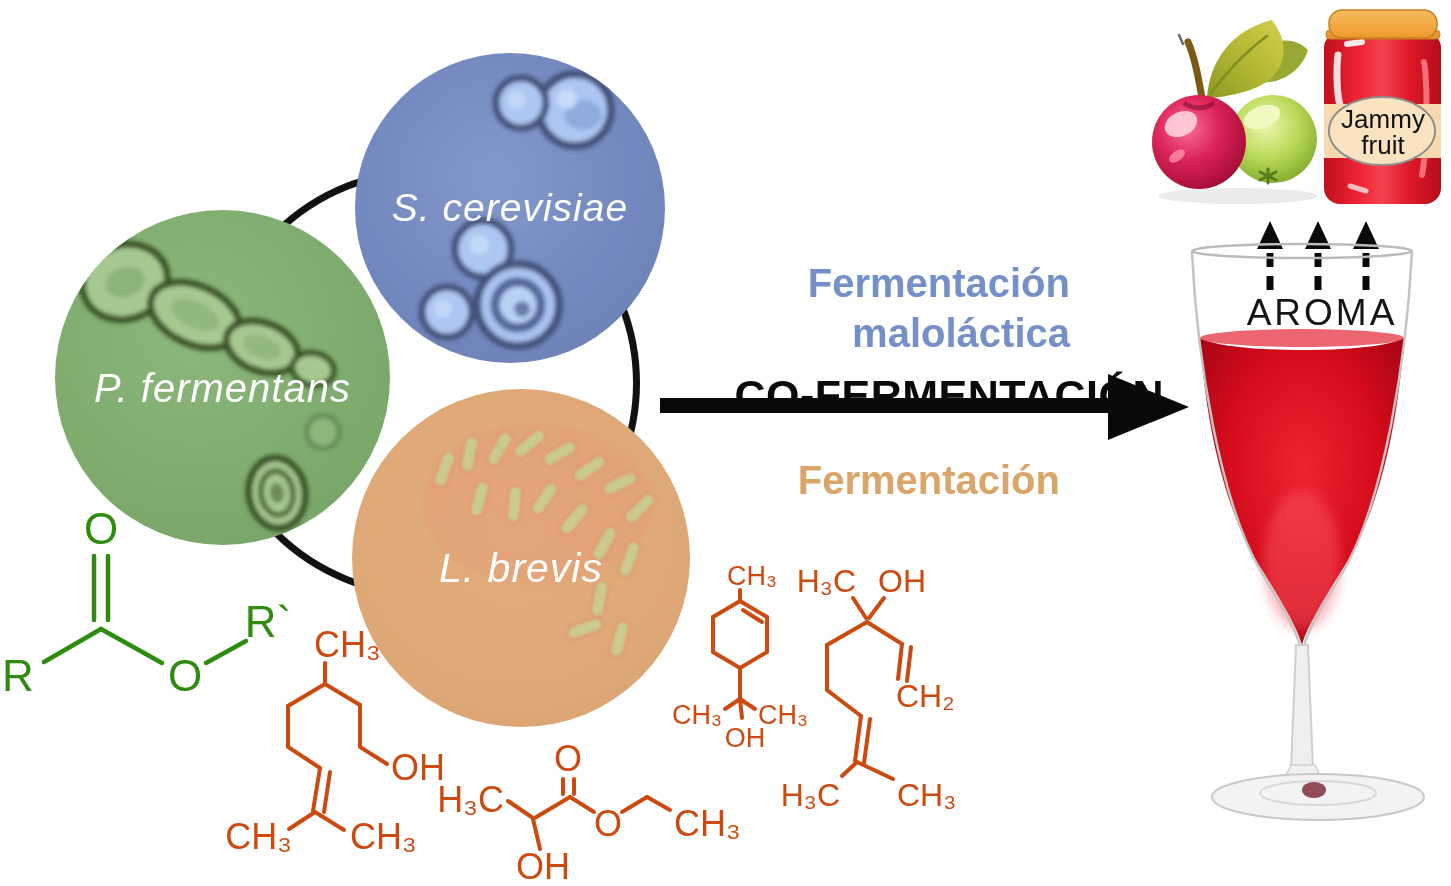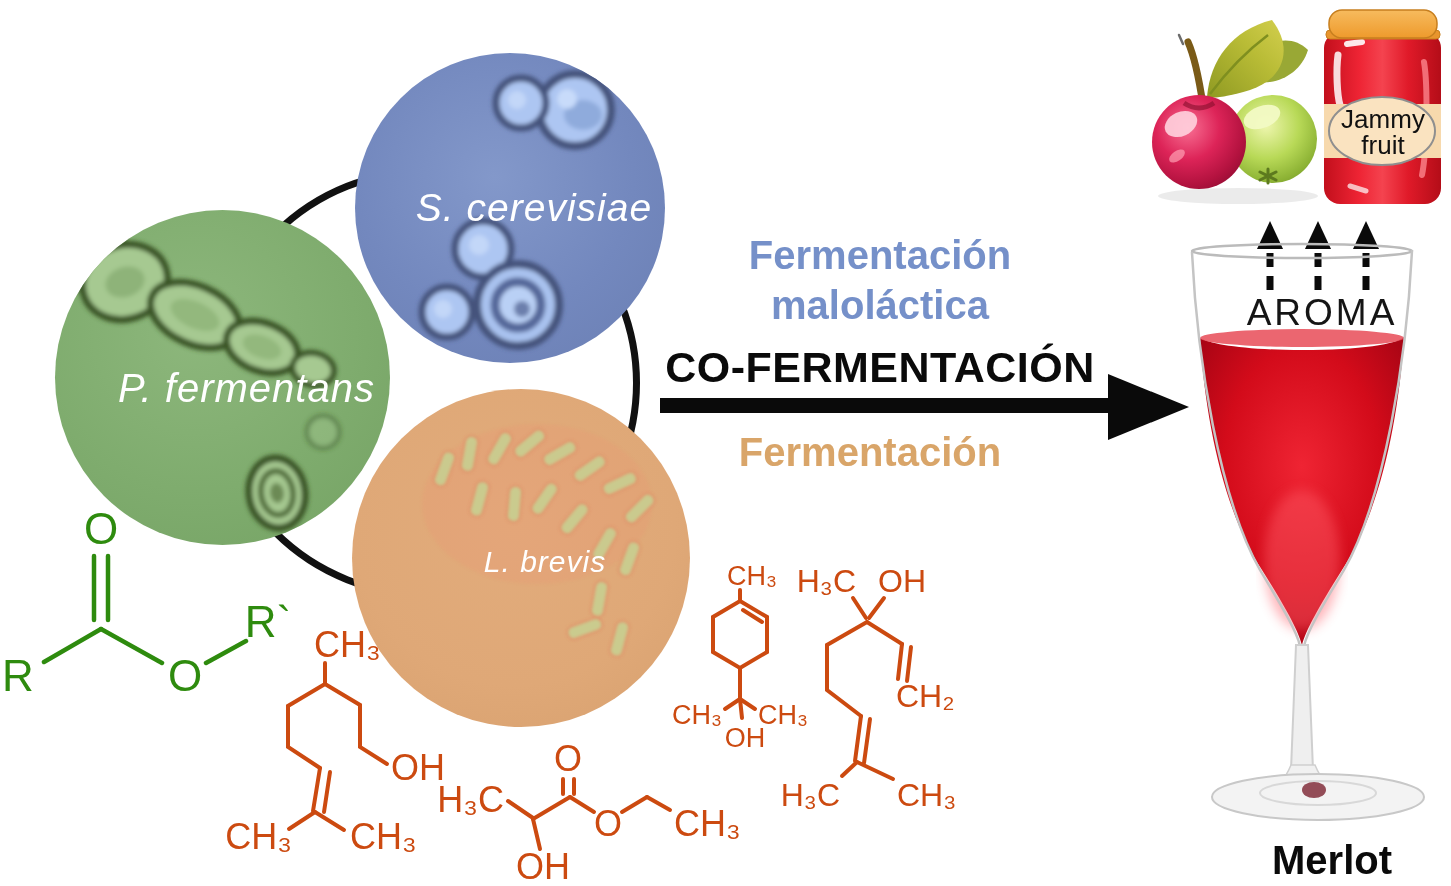--- a/index.html
+++ b/index.html
@@ -16,29 +16,29 @@
   .circle{position:absolute;border-radius:50%;overflow:hidden;z-index:2;}
   .circle svg{position:absolute;left:0;top:0;}
   .circle-green{left:55px;top:210px;width:335px;height:335px;
     background:radial-gradient(circle at 42% 36%, #8db77c 0%, var(--pichia-circle-fill,#7fac6e) 55%, #74a263 100%);}
   .circle-blue{left:355px;top:53px;width:310px;height:310px;
     background:radial-gradient(circle at 45% 40%, #8398ca 0%, var(--yeast-circle-fill,#7388be) 55%, #6a7eb2 100%);}
   .circle-orange{left:352px;top:389px;width:338px;height:338px;
     background:radial-gradient(circle at 48% 40%, #e2ac7c 0%, var(--brevis-circle-fill,#dfa877) 60%, #d7a06e 100%);}
   .species{
     position:absolute;left:0;width:100%;text-align:center;color:#ffffff;
-    font-style:italic;font-size:39px;letter-spacing:1px;z-index:3;padding-left:24px;
+    font-style:italic;font-size:39px;letter-spacing:1px;z-index:3;
   }
   .species-blue{top:133px;}
   .species-green{top:156px;font-size:40px;}
-  .species-orange{top:156px;font-size:30px;}
-  
-  .text-block{position:absolute;text-align:center;font-weight:bold;z-index:4;}
+  .species-orange{top:156px;font-size:41px;}
+  
+  .text-block{position:absolute;text-align:right;font-weight:bold;z-index:4;margin-top:28px;}
   .block-alcoholic{left:690px;top:230px;width:380px;font-size:40px;line-height:50px;color:var(--alcoholic-text,#7590c9);}
-  .block-cofer{left:640px;top:343px;width:480px;font-size:43px;letter-spacing:.5px;color:var(--cofermentation-text,#0a0a0a);}
+  .block-cofer{left:640px;top:343px;width:480px;font-size:43px;letter-spacing:.5px;color:var(--cofermentation-text,#0a0a0a);padding-left:44px;}
   .block-malolactic{left:680px;top:426px;width:380px;font-size:40px;line-height:52px;color:var(--malolactic-text,#d9a569);}
   .main-arrow{position:absolute;left:650px;top:368px;width:545px;height:80px;z-index:3;}
   
   .molecules{position:absolute;left:0;top:480px;width:980px;height:406px;z-index:5;}
   .g-stroke{stroke:var(--ester-green,#2e8b0e);stroke-width:4.5;fill:none;stroke-linecap:round;}
   .g-text{fill:var(--ester-green,#2e8b0e);font-size:44px;}
   .o-stroke{stroke:var(--terpene-orange,#cc4a10);stroke-width:4;fill:none;stroke-linecap:round;}
   .o-text{fill:var(--terpene-orange,#cc4a10);}
   .f36{font-size:36px;} .f32{font-size:32px;} .f27{font-size:27px;}
   
@@ -340,15 +340,14 @@
 
     <polygon points="1296,645 1308,645 1313,770 1291,770" fill="#efefef" stroke="#cfcfcf" stroke-width="2"></polygon>
     <path d="M1291,765 C1284,782 1276,787 1268,791 L1338,791 C1330,787 1322,782 1315,765 Z" fill="#f1f1f1" stroke="#cfcfcf" stroke-width="1.5"></path>
     <ellipse cx="1318" cy="797" rx="106" ry="23" fill="#f3f3f3" stroke="#c8c8c8" stroke-width="2"></ellipse>
     <ellipse cx="1318" cy="793" rx="58" ry="12" fill="none" stroke="#d8d8d8" stroke-width="2"></ellipse>
     <ellipse cx="1314" cy="790" rx="12" ry="8" fill="#7a2230" opacity=".8"></ellipse>
 
     <text class="aroma-text" x="1322" y="325" text-anchor="middle">AROMA</text>
   </svg>
 
-  <div class="merlot">Merlot</div>
 
 </div>
 
 </body></html>

